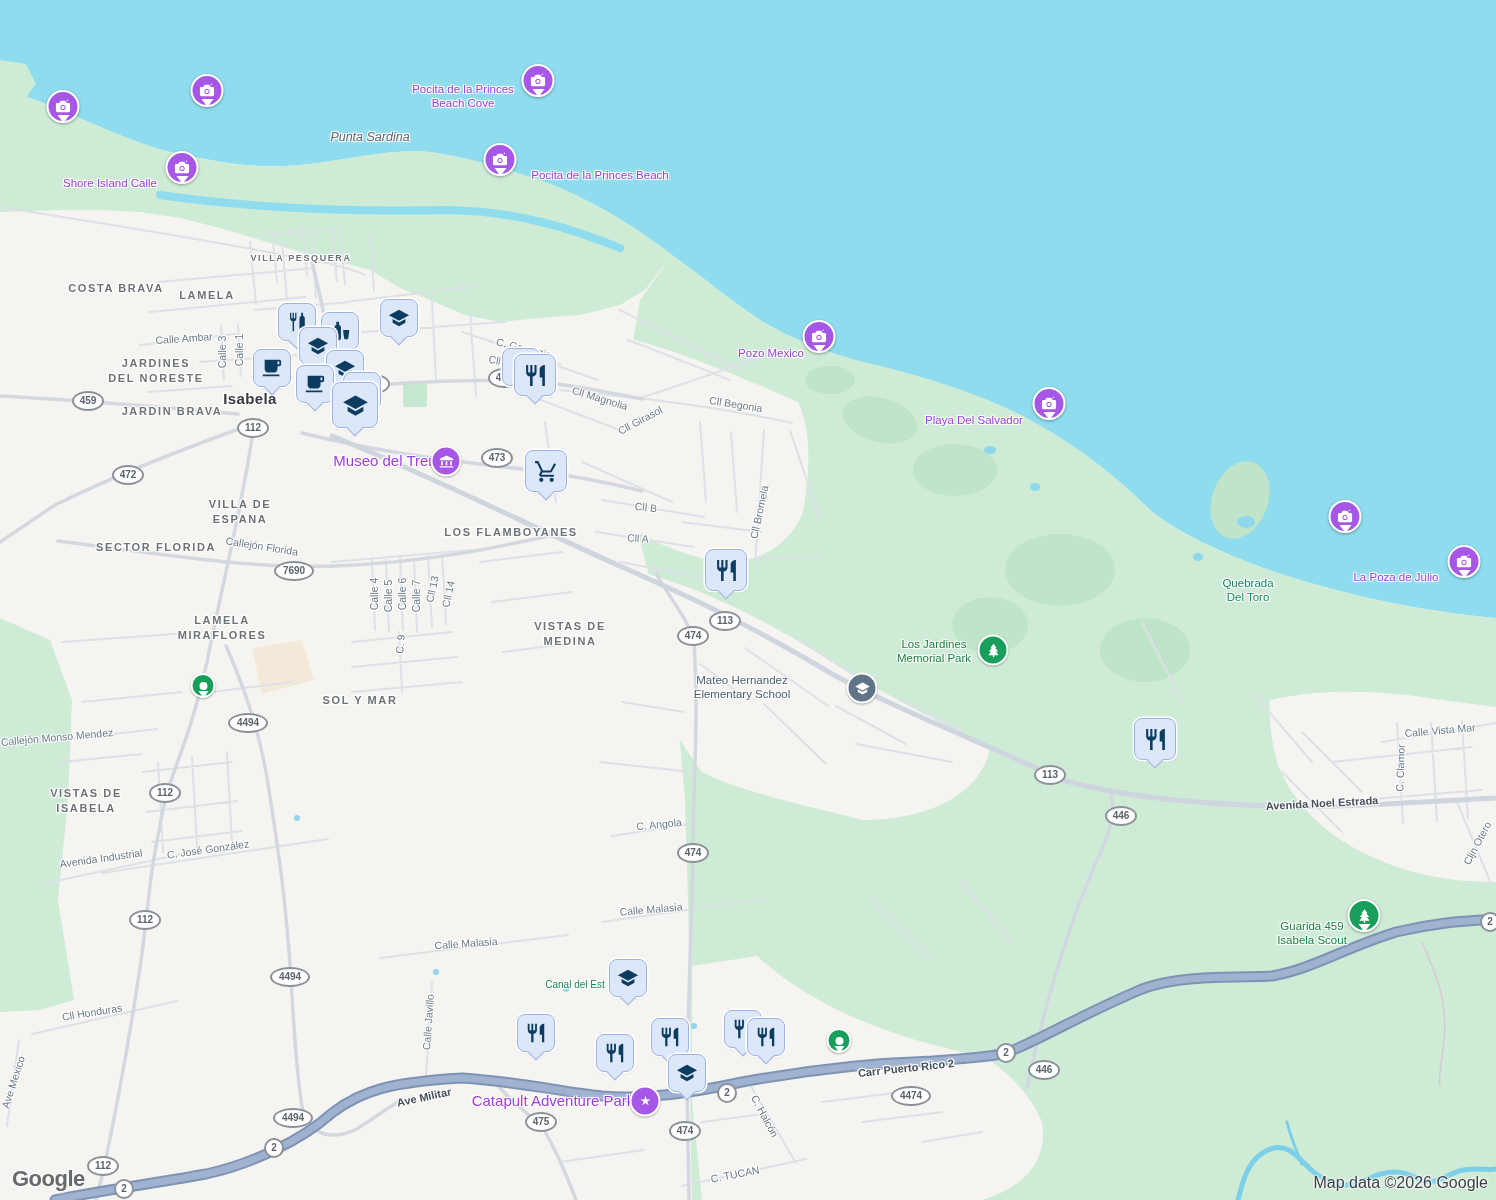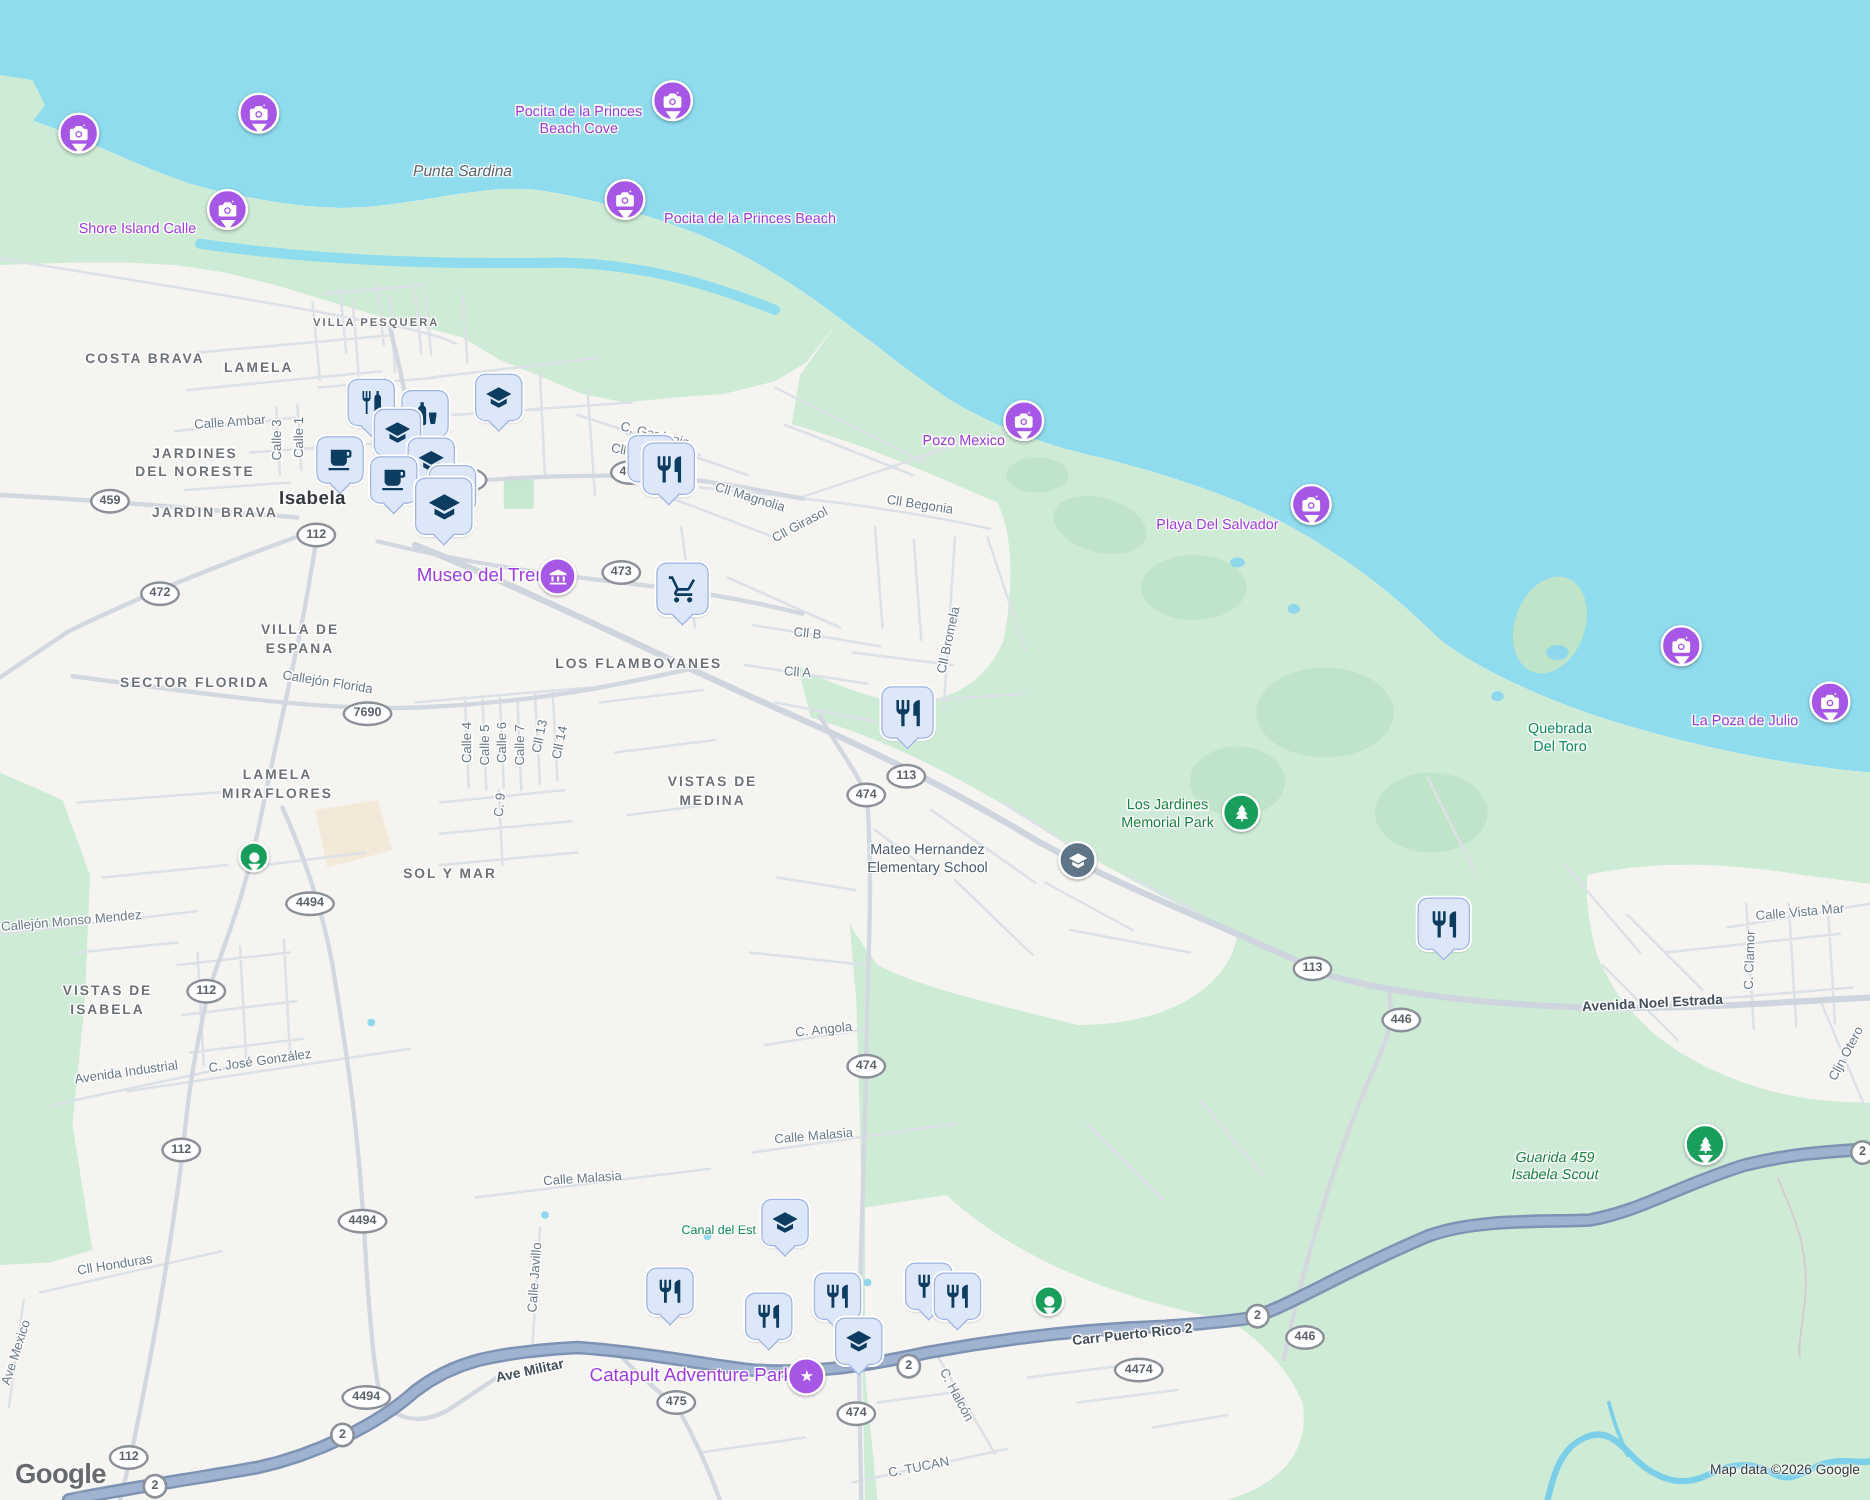--- a/index.html
+++ b/index.html
@@ -48,21 +48,21 @@
   
   .dp{position:absolute;transform:translate(-50%,-100%);pointer-events:auto;}
   .dp .c{width:21px;height:21px;border-radius:50%;background:#1a9e5c;border:2px solid #fff;
       box-shadow:0 1px 2px rgba(0,0,0,.3);display:flex;align-items:center;justify-content:center;}
   .dp .i{width:8px;height:8px;border-radius:50%;background:#fff;}
   .dp::after{content:'';position:absolute;left:50%;bottom:-5px;transform:translateX(-50%);
       width:0;height:0;border:5px solid transparent;border-top:7px solid #fff;}
   
   #glogo{position:absolute;left:12px;bottom:8px;font-size:22px;font-weight:600;color:#66696d;
       letter-spacing:-.5px;text-shadow:0 0 3px #fff,0 0 5px #fff;z-index:30;}
-  #attrib{position:absolute;right:8px;bottom:18px;font-size:11px;color:#3c4043;z-index:30;
+  #attrib{position:absolute;right:8px;bottom:8px;font-size:16px;color:#3c4043;z-index:30;
       text-shadow:0 0 3px #fff,-1px 0 2px #fff,1px 0 2px #fff;}
 </style>
 </head>
 <body>
 
 <div id="map">
 
   <svg id="base" width="1496" height="1200" viewBox="0 0 1496 1200">
 
     <rect x="0" y="0" width="1496" height="1200" fill="#8edcee"></rect>
@@ -239,21 +239,21 @@
       <div class="lbl poi purple" style="left: 974px; top: 421px;">Playa Del Salvador</div>
       <div class="lbl poi purple" style="left: 1396px; top: 578px;">La Poza de Julio</div>
       <div class="lbl poi wgreen" style="left: 1248px; top: 591px;">Quebrada
 Del Toro</div>
       <div class="lbl poi purple" style="font-size: 15px; left: 385px; top: 461px;">Museo del Tren</div>
       <div class="lbl poi town" style="left: 250px; top: 399px;">Isabela</div>
       <div class="lbl poi green" style="left: 934px; top: 652px;">Los Jardines
 Memorial Park</div>
       <div class="lbl poi slate" style="left: 742px; top: 688px;">Mateo Hernandez
 Elementary School</div>
-      <div class="lbl poi green" style="left: 1244px; top: 934px; font-style: italic;">Guarida 459
+      <div class="lbl poi green" style="left: 1312px; top: 934px;">Guarida 459
 Isabela Scout</div>
       <div class="lbl poi wgreen" style="font-size: 10px; left: 575px; top: 985px;">Canal del Est</div>
       <div class="lbl poi purple" style="font-size: 15px; left: 553px; top: 1101px;">Catapult Adventure Park</div>
     </div>
   <div class="lyr" id="shields-layer" style="z-index:3">
       <div class="shield" style="width: 32px; height: 20px; left: 88px; top: 401px;">459</div>
       <div class="shield" style="width: 32px; height: 20px; left: 253px; top: 428px;">112</div>
       <div class="shield" style="width: 32px; height: 20px; left: 165px; top: 793px;">112</div>
       <div class="shield" style="width: 32px; height: 20px; left: 145px; top: 920px;">112</div>
       <div class="shield" style="width: 32px; height: 20px; left: 103px; top: 1166px;">112</div>

